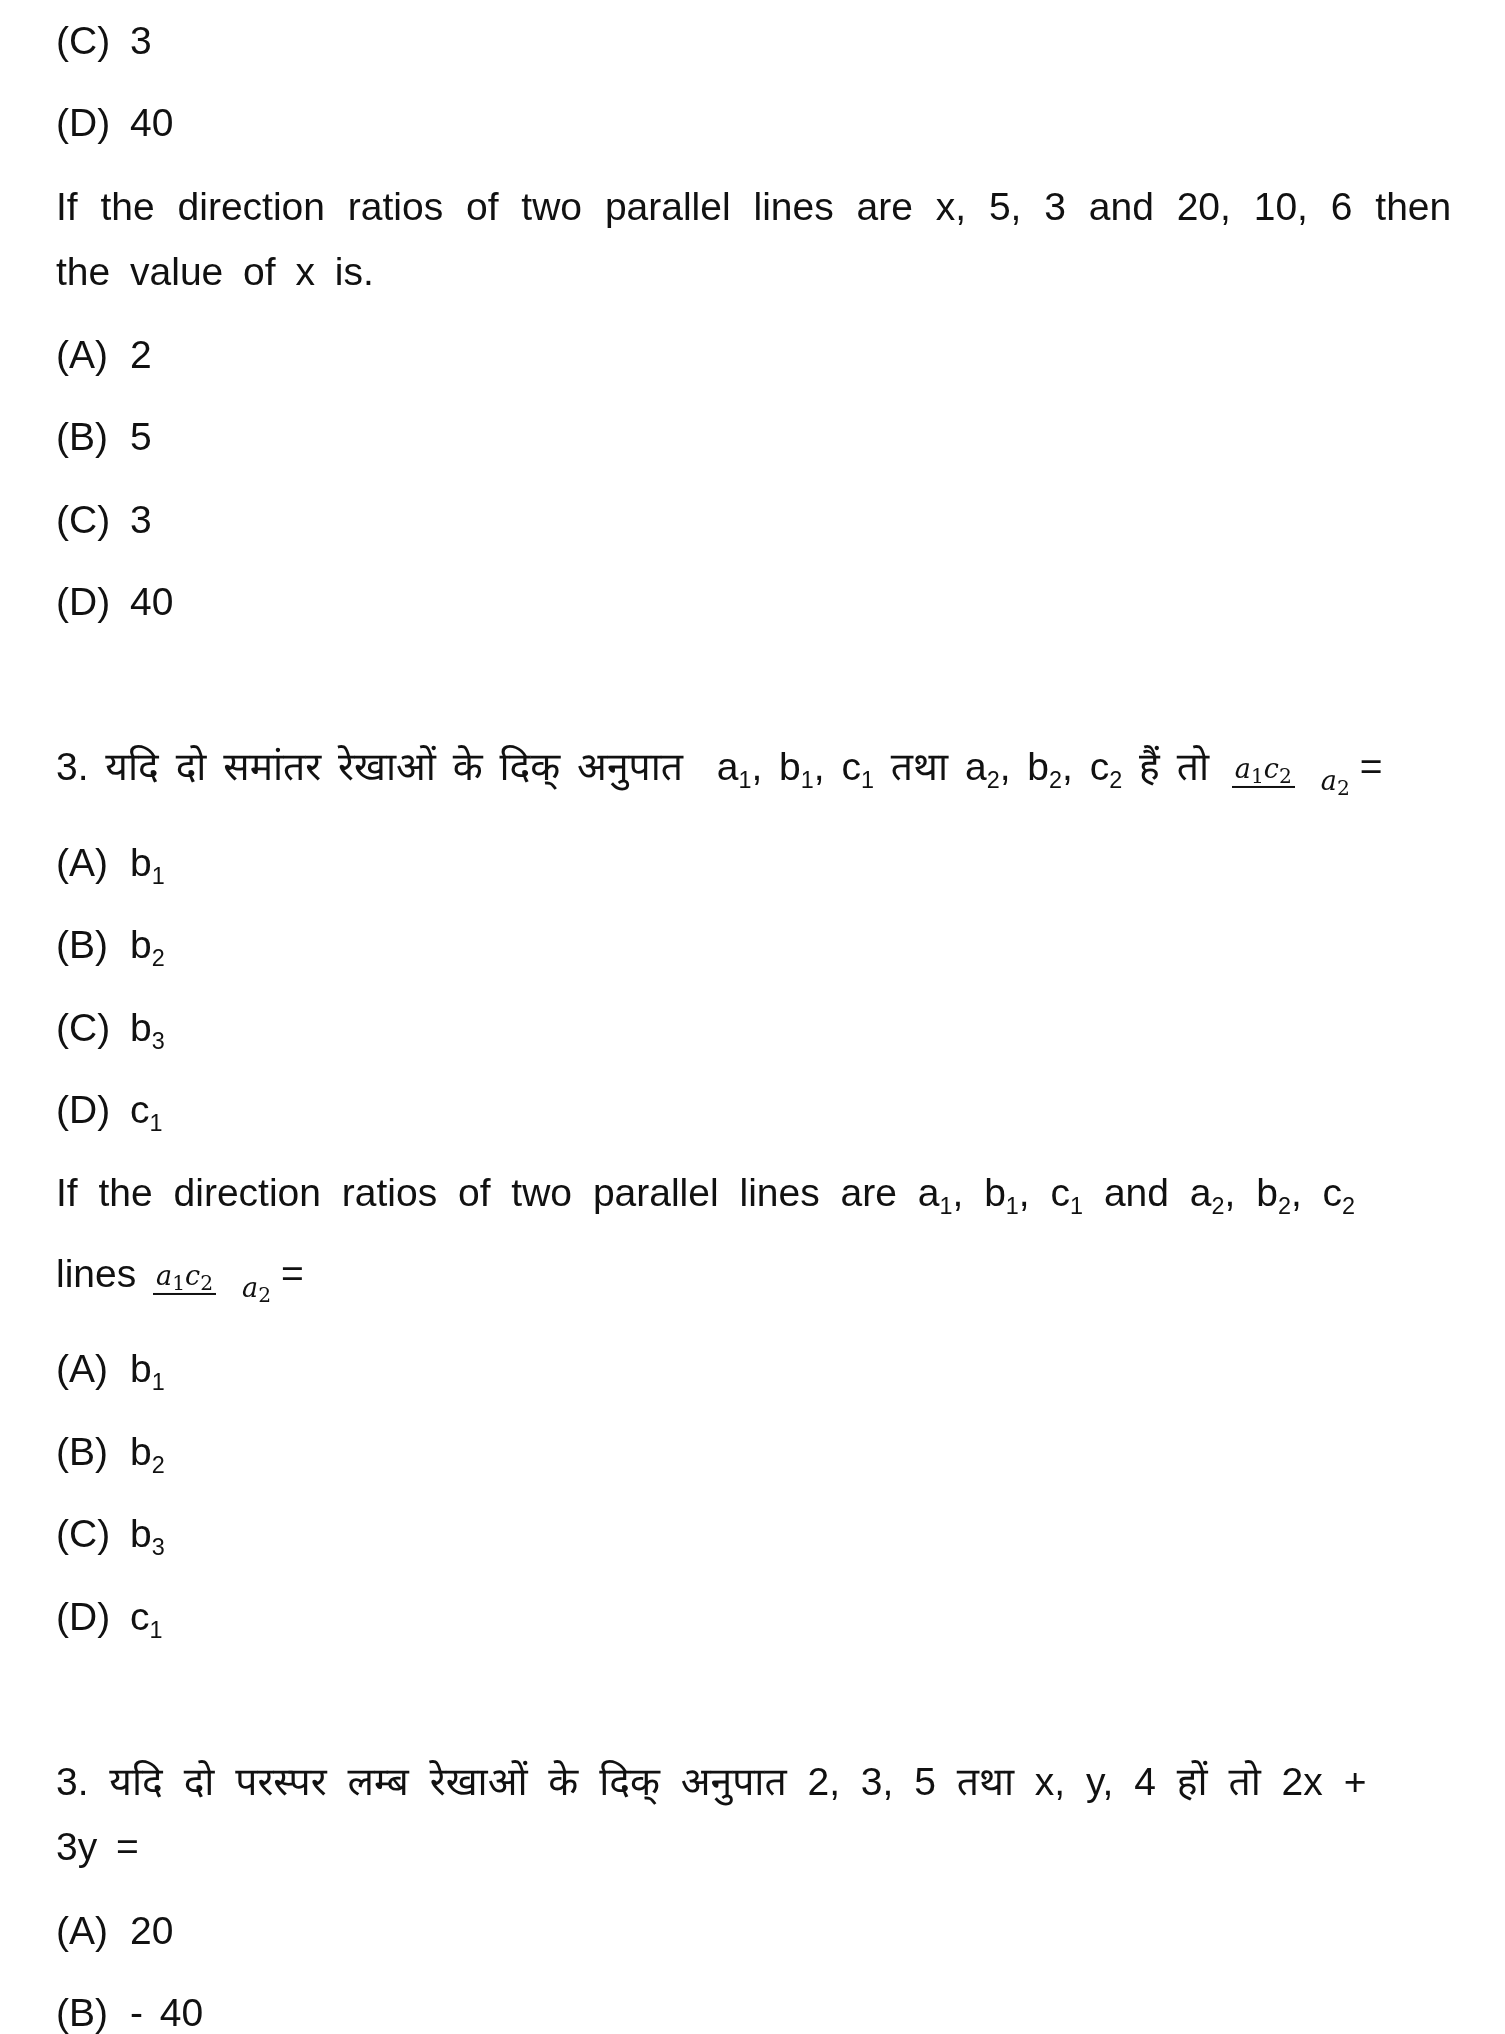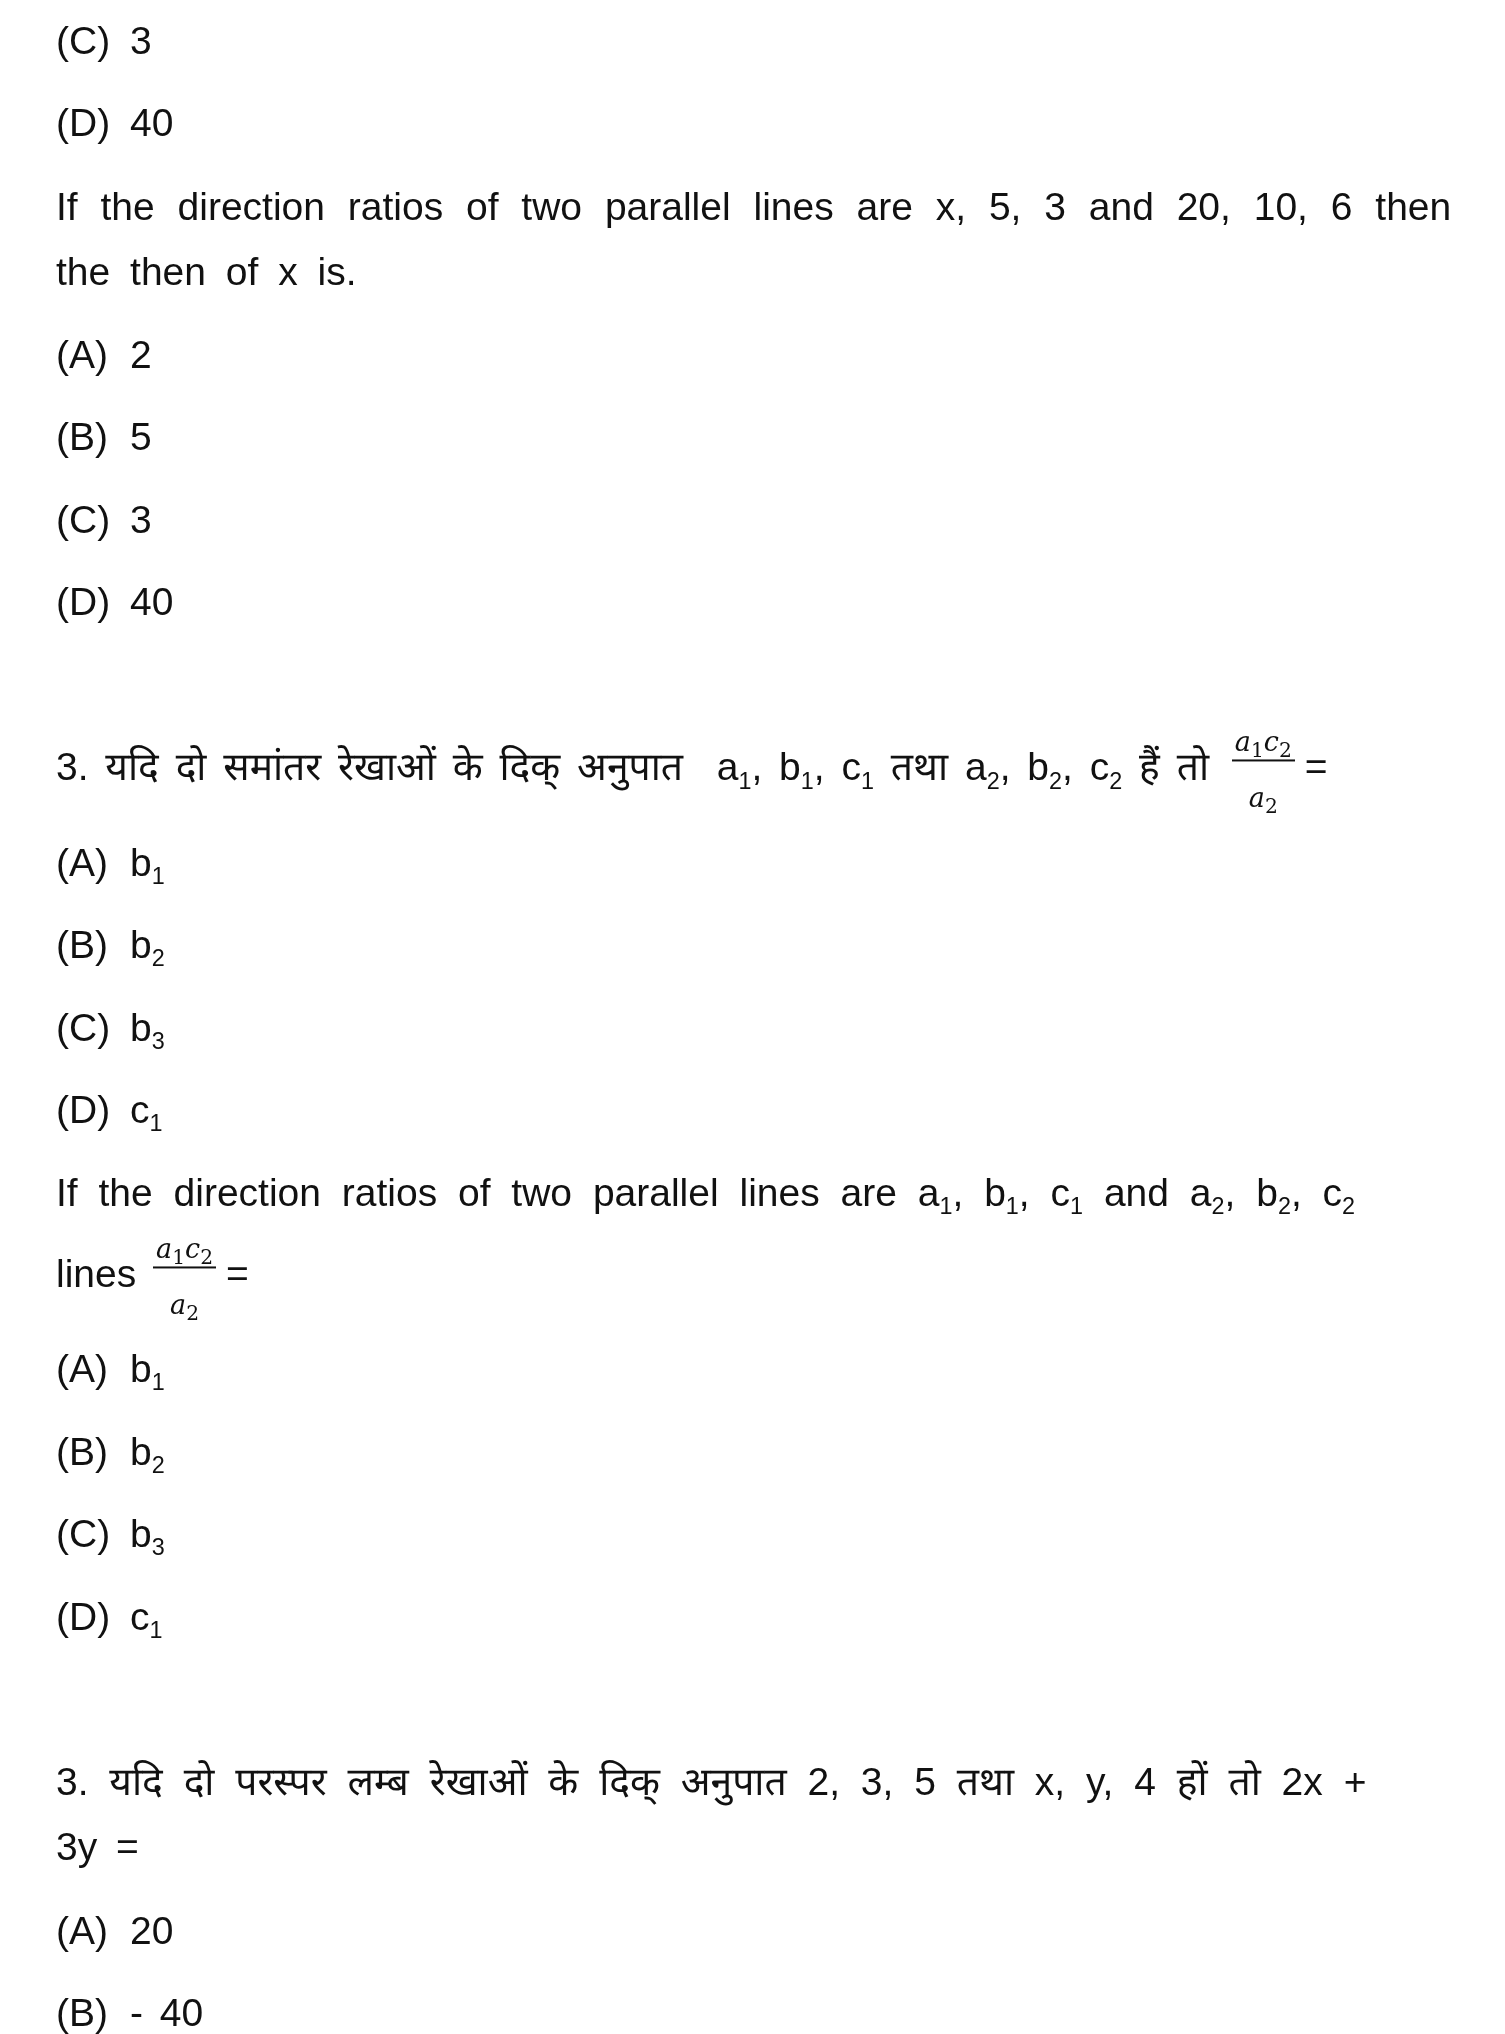--- a/index.html
+++ b/index.html
@@ -9,41 +9,41 @@
     color: #111111;
   }
   .line {
     position: absolute; left: 56px; font-size: 39px; line-height: 1;
     white-space: nowrap; transform: translateY(-50%); margin-top: 20px;
   }
   .opt-label { display: inline-block; width: 74px; }
   .wide { word-spacing: 9px; }
   sub { font-size: 0.6em; vertical-align: -0.35em; line-height: 0; }
   .frac {
-    display: inline-flex; flex-direction: column; align-items: center;
+    display: inline-flex; flex-direction: row; align-items: center;
     vertical-align: middle; font-family: "DejaVu Serif", "Liberation Serif", serif;
-    font-style: italic; font-size: 27px; margin: 0 6px; line-height: 1.15;
+    font-style: italic; font-size: 27px; margin: 0 6px; line-height: 1.15; gap: 26px;
   }
   .frac .num { border-bottom: 2px solid #111; padding: 0 3px 2px 3px; }
   .frac .den { padding-top: 21px; }
   .frac sub { font-style: normal; font-size: 0.75em; vertical-align: -0.25em; }
   .eq { font-size: 39px; margin-left: 4px; }
 </style>
 </head>
 <body>
 
 <div class="line" style="top:20px">
   <span class="opt-label">(C)</span><span>3</span>
 </div>
 <div class="line" style="top:102px">
   <span class="opt-label">(D)</span><span>40</span>
 </div>
 
 <div class="line wide" style="top:186px; word-spacing:12px">If the direction ratios of two parallel lines are x, 5, 3 and 20, 10, 6 then</div>
-<div class="line wide" style="top:251px">the then of x is.</div>
+<div class="line wide" style="top:251px">the value of x is.</div>
 
 <div class="line" style="top:334px">
   <span class="opt-label">(A)</span><span>2</span>
 </div>
 <div class="line" style="top:416px">
   <span class="opt-label">(B)</span><span>5</span>
 </div>
 <div class="line" style="top:499px">
   <span class="opt-label">(C)</span><span>3</span>
 </div>

